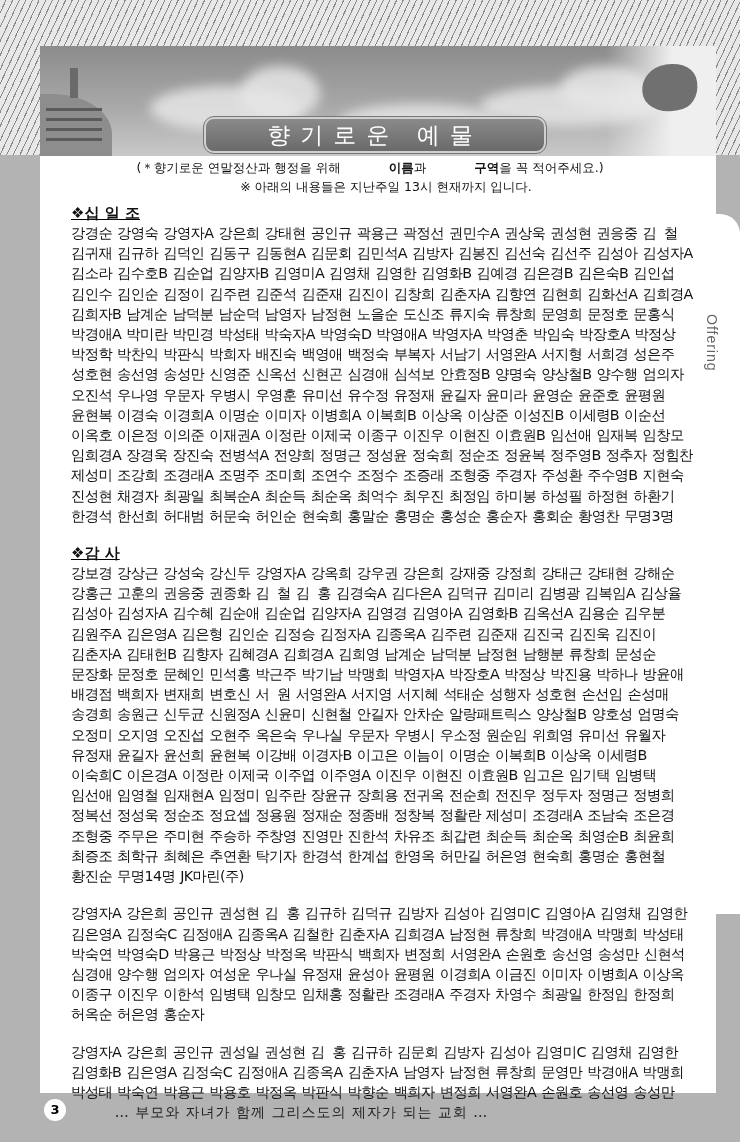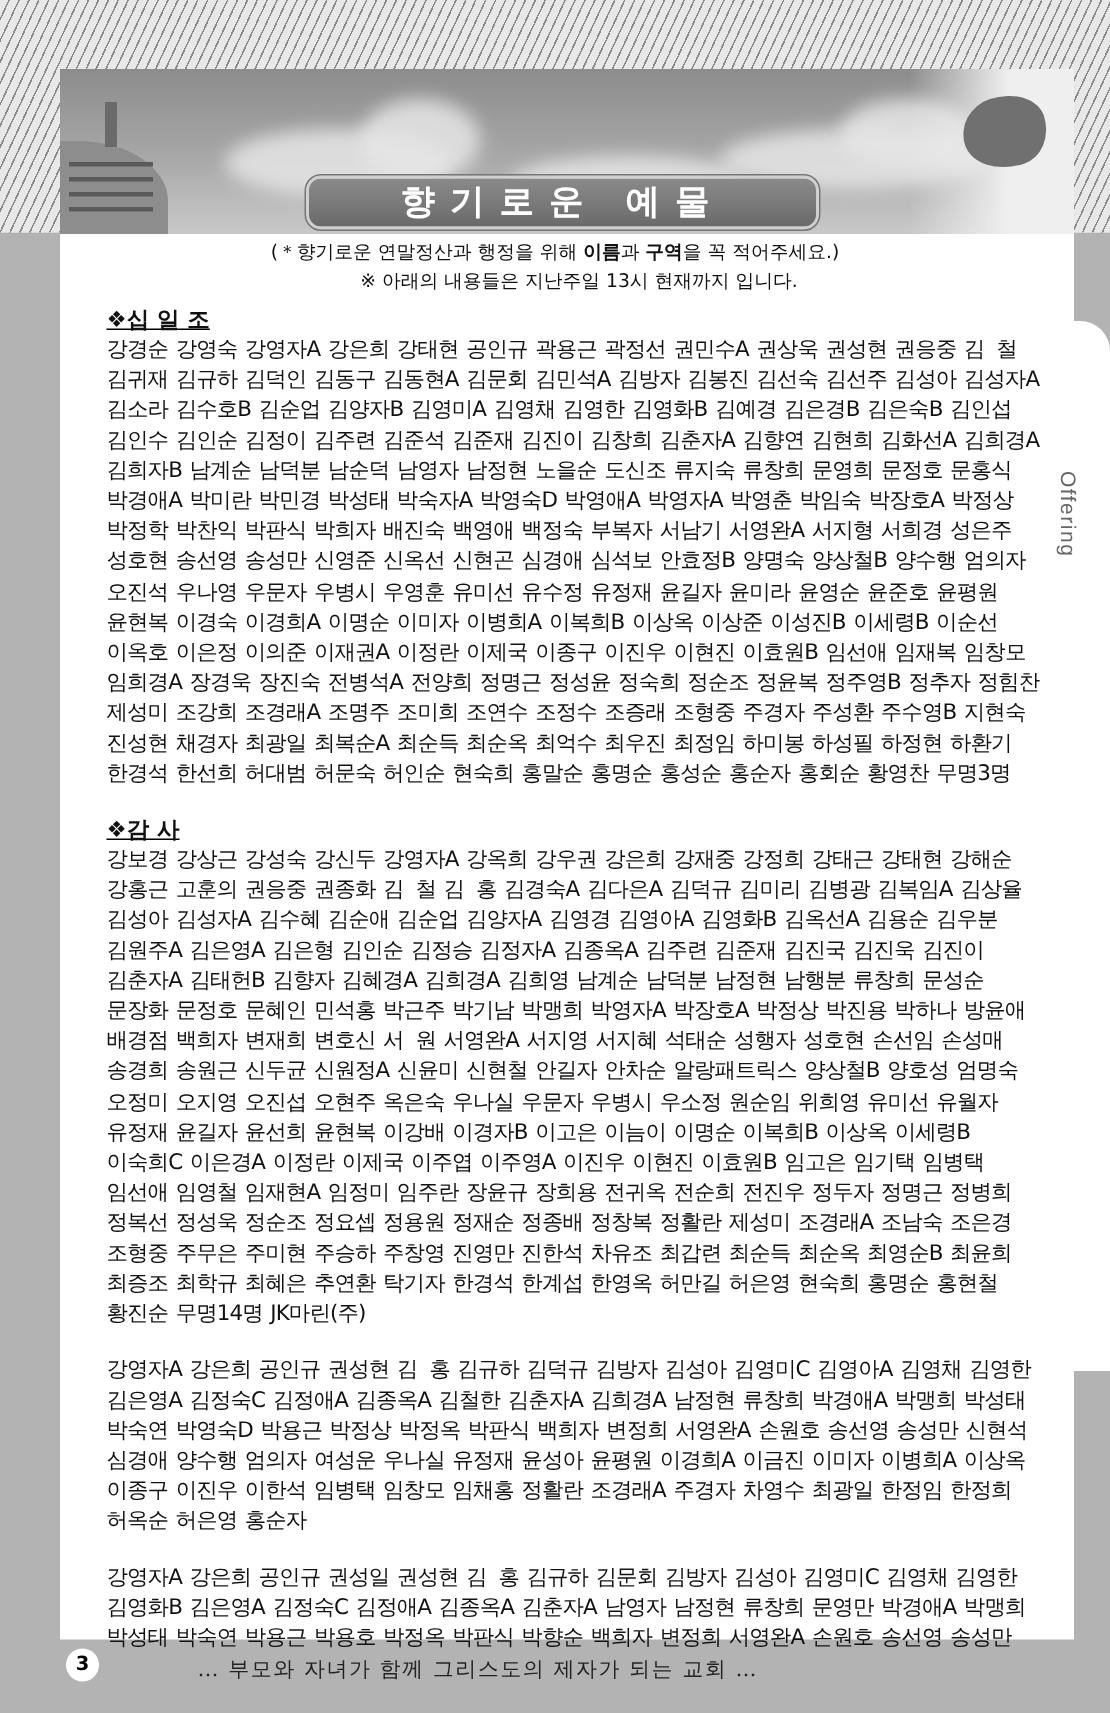--- a/index.html
+++ b/index.html
@@ -45,36 +45,36 @@
   }
   .tab-label span {
     position: absolute; left: 4px; top: 100px;
     writing-mode: vertical-rl; font-size: 14px; color: #666; letter-spacing: 1px;
     font-family: "Liberation Sans", sans-serif;
   }
   .title-pill {
     position: absolute; left: 204px; top: 117px; width: 338px; height: 32px;
     background: linear-gradient(180deg, #8a8a8a, #6a6a6a);
     border: 2px solid #d0d0d0; outline: 1px solid #777; border-radius: 10px;
-    color: #fff; text-align: center; font-size: 23px; font-weight: bold; line-height: 32px; letter-spacing: 10px;
+    color: #fff; text-align: center; font-size: 23px; font-weight: normal; line-height: 32px; letter-spacing: 10px;
   }
   .notice1 { position: absolute; left: 0; width: 740px; top: 160px; text-align: center; font-size: 12.5px; color: #111; }
-  .notice1 b { font-weight: bold; }
+  .notice1 b { font-weight: bold; margin-left: 44px; }
   .notice2 { position: absolute; left: 16px; width: 740px; top: 179px; text-align: center; font-size: 12.5px; color: #111; }
   .content { position: absolute; left: 71px; top: 203px; width: 630px; }
   .section { margin-bottom: 17px; text-decoration: underline; }
   .section-title { font-size: 15px; font-weight: bold; color: #111; line-height: 20px; }
   .names { font-size: 14.3px; line-height: 20.2px; color: #111; letter-spacing: -0.6px; word-spacing: 0px; }
   .names span { display: inline-block; margin-right: 5px; white-space: pre; }
   .footer-num {
     position: absolute; left: 44px; top: 1099px; width: 22px; height: 22px; border-radius: 50%;
     background: #fff; color: #000; font-size: 13px; font-weight: bold; text-align: center; line-height: 22px;
   }
   .footer-motto {
-    position: absolute; left: 17px; width: 603px; top: 1104px; text-align: center;
+    position: absolute; left: 0; width: 603px; top: 1104px; text-align: center;
     font-family: "DejaVu Serif", serif; font-size: 14px; color: #222; letter-spacing: 1px;
   }
 </style>
 </head>
 <body>
 
 <div class="hatch"></div>
 <div class="banner">
   <div class="cloud" style="left:110px;top:40px;width:150px;height:45px;"></div>
   <div class="cloud" style="left:200px;top:20px;width:80px;height:55px;"></div>

